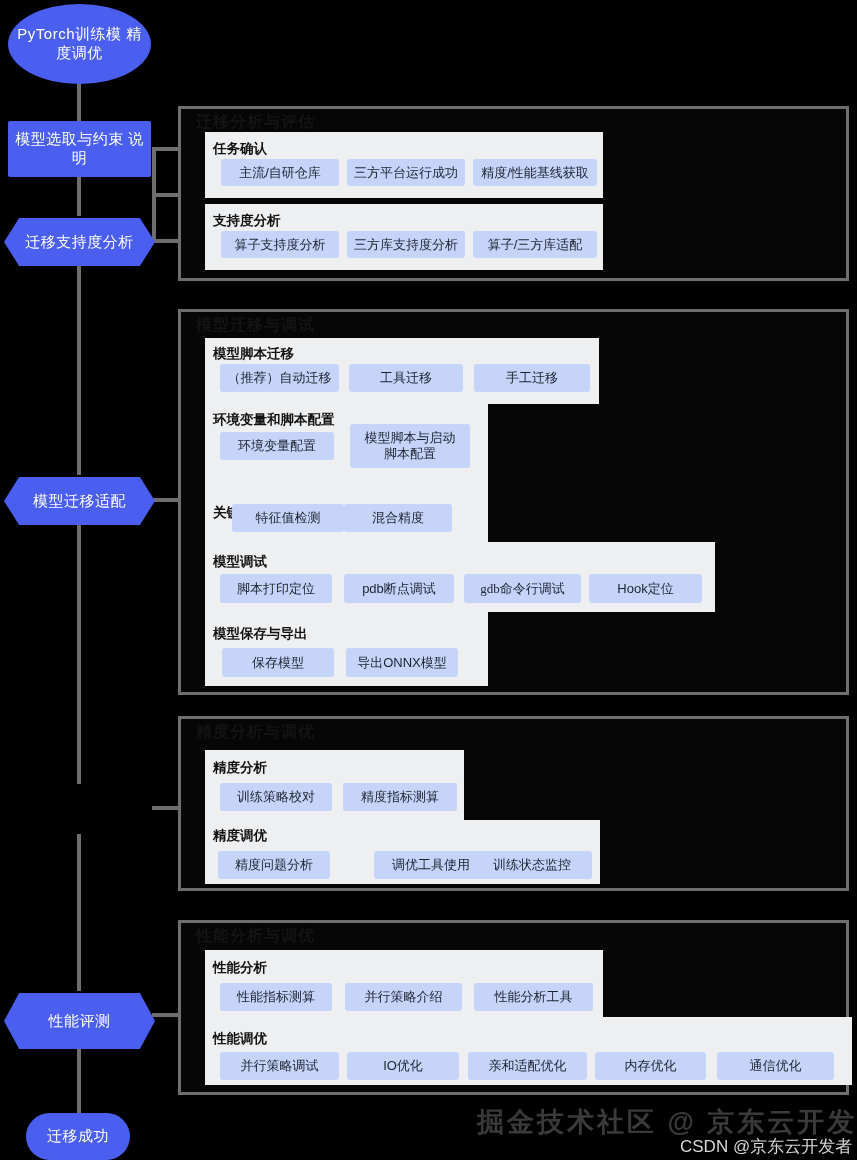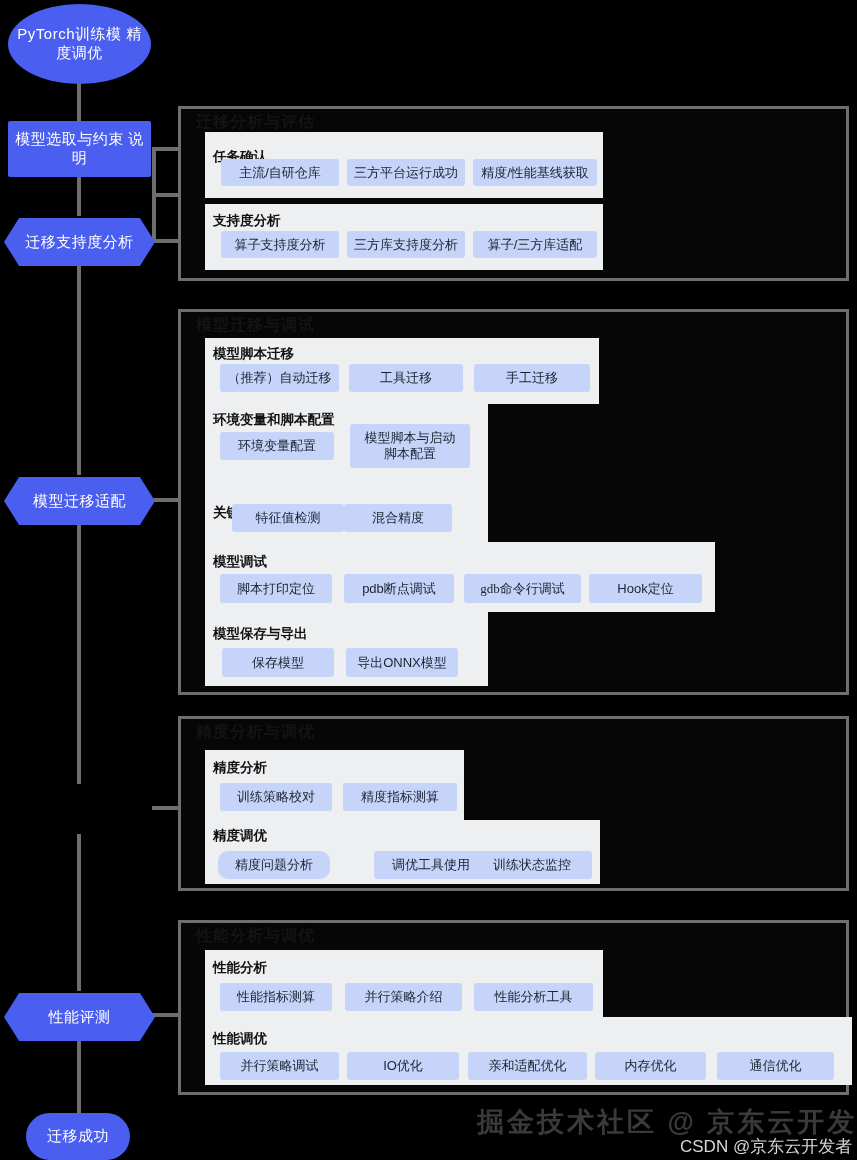--- a/index.html
+++ b/index.html
@@ -136,33 +136,33 @@
 
   <div class="node hex" style="left:4px;top:218px;width:151px;height:48px;">
     <span>迁移支持度分析</span>
   </div>
 
   <div class="node hex" style="left:4px;top:477px;width:151px;height:48px;">
     <span>模型迁移适配</span>
   </div>
 
 
-  <div class="node hex" style="left:4px;top:993px;width:151px;height:48px;">
+  <div class="node hex" style="left:4px;top:993px;width:151px;height:56px;">
     <span>性能评测</span>
   </div>
 
   <div class="node round" style="left:26px;top:1113px;width:104px;height:47px;">
     <span>迁移成功</span>
   </div>
 
   <div class="panel" style="left:178px;top:106px;width:671px;height:175px;"></div>
   <div class="panel-title" style="left:196px;top:112px;">迁移分析与评估</div>
 
   <div class="sub" style="left:205px;top:132px;width:398px;height:66px;"></div>
-  <div class="sub-head" style="left:213px;top:140px;margin-top:8px;">任务确认</div>
+  <div class="sub-head" style="left:213px;top:140px;">任务确认</div>
   <div class="tag" style="left:221px;top:159px;width:118px;height:27px;">主流/自研仓库</div>
   <div class="tag" style="left:347px;top:159px;width:118px;height:27px;">三方平台运行成功</div>
   <div class="tag" style="left:473px;top:159px;width:124px;height:27px;">精度/性能基线获取</div>
 
   <div class="sub" style="left:205px;top:204px;width:398px;height:66px;"></div>
   <div class="sub-head" style="left:213px;top:212px;">支持度分析</div>
   <div class="tag" style="left:221px;top:231px;width:118px;height:27px;">算子支持度分析</div>
   <div class="tag" style="left:347px;top:231px;width:118px;height:27px;">三方库支持度分析</div>
   <div class="tag" style="left:473px;top:231px;width:124px;height:27px;">算子/三方库适配</div>
 
@@ -201,21 +201,21 @@
   <div class="panel" style="left:178px;top:716px;width:671px;height:175px;"></div>
   <div class="panel-title" style="left:196px;top:722px;">精度分析与调优</div>
 
   <div class="sub" style="left:205px;top:750px;width:259px;height:70px;"></div>
   <div class="sub-head" style="left:213px;top:759px;">精度分析</div>
   <div class="tag" style="left:220px;top:783px;width:112px;height:28px;">训练策略校对</div>
   <div class="tag" style="left:343px;top:783px;width:114px;height:28px;">精度指标测算</div>
 
   <div class="sub" style="left:205px;top:820px;width:395px;height:64px;"></div>
   <div class="sub-head" style="left:213px;top:827px;">精度调优</div>
-  <div class="tag" style="left:218px;top:851px;width:112px;height:28px;border-radius:10px;">精度问题分析</div>
+  <div class="tag" style="left:218px;top:851px;width:112px;height:28px;">精度问题分析</div>
   <div class="tag" style="left:345px;top:851px;width:114px;height:28px;margin-left:29px;">调优工具使用</div>
   <div class="tag" style="left:472px;top:851px;width:120px;height:28px;">训练状态监控</div>
 
   <div class="panel" style="left:178px;top:920px;width:671px;height:175px;"></div>
   <div class="panel-title" style="left:196px;top:926px;">性能分析与调优</div>
 
   <div class="sub" style="left:205px;top:950px;width:398px;height:67px;"></div>
   <div class="sub-head" style="left:213px;top:959px;">性能分析</div>
   <div class="tag" style="left:220px;top:983px;width:112px;height:28px;">性能指标测算</div>
   <div class="tag" style="left:345px;top:983px;width:117px;height:28px;">并行策略介绍</div>

